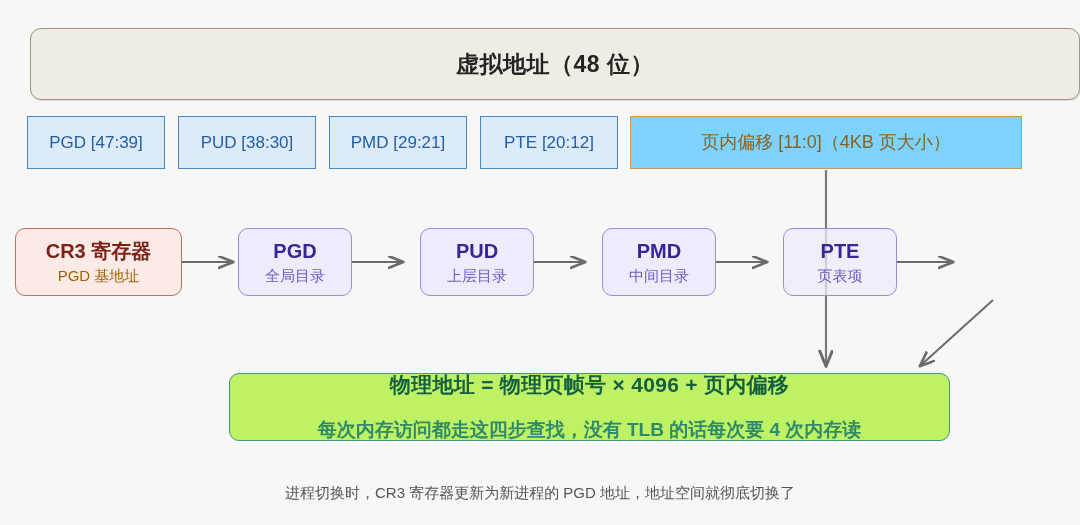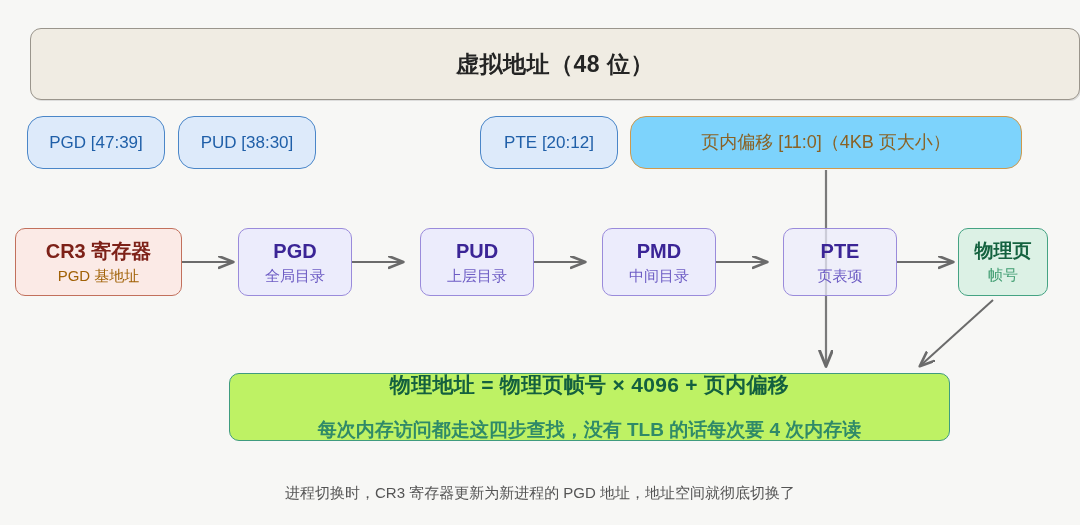--- a/index.html
+++ b/index.html
@@ -48,21 +48,21 @@
     color: #242424;
     letter-spacing: 0.5px;
   }
 
   
   .bitfield {
     top: 116px;
     height: 53px;
     background: #ddeafa;
     border: 1.5px solid #4a86c8;
-    border-radius: 16px;
+    border-radius: 0;
     font-size: 17px;
     font-weight: 400;
     color: #1f5fa8;
   }
   .bitfield.wide {
     background: #7dd3fc;
     border: 1.5px solid #cf9a4c;
     color: #8a6224;
     font-size: 18px;
   }
@@ -156,20 +156,23 @@
   <div class="box" id="va-banner">
     <div class="title">虚拟地址（48 位）</div>
   </div>
 
   <div class="box bitfield" style="left:27px; width:138px;">
     <span>PGD [47:39]</span>
   </div>
   <div class="box bitfield" style="left:178px; width:138px;">
     <span>PUD [38:30]</span>
   </div>
+  <div class="box bitfield" style="left:329px; width:138px;">
+    <span>PMD [29:21]</span>
+  </div>
   <div class="box bitfield" style="left:480px; width:138px;">
     <span>PTE [20:12]</span>
   </div>
   <div class="box bitfield wide" style="left:630px; width:392px;">
     <span>页内偏移 [11:0]（4KB 页大小）</span>
   </div>
 
   <svg id="connectors" viewBox="0 0 1080 525">
     <defs>
       <marker id="arrowhead" markerWidth="9" markerHeight="9" refX="7.4" refY="3.2" orient="auto" markerUnits="strokeWidth">
@@ -203,24 +206,20 @@
     <div class="line2">中间目录</div>
   </div>
 
   <div class="box node level" style="left:420px; width:114px;">
     <div class="line1">PUD</div>
     <div class="line2">上层目录</div>
   </div>
 
   <div class="box node level" style="left:783px; width:114px; background:transparent; border-color:transparent;"></div>
 
-  <div class="box node phys" style="left:958px;">
-    <div class="line1">物理页</div>
-    <div class="line2">帧号</div>
-  </div>
 
   <div class="box node level" style="left:783px; width:114px; background:rgba(236,236,252,0.72);">
     <div class="line1">PTE</div>
     <div class="line2">页表项</div>
   </div>
 
   <div class="box" id="result-box">
     <div class="formula">物理地址 = 物理页帧号 × 4096 + 页内偏移</div>
     <div class="note">每次内存访问都走这四步查找，没有 TLB 的话每次要 4 次内存读</div>
   </div>

